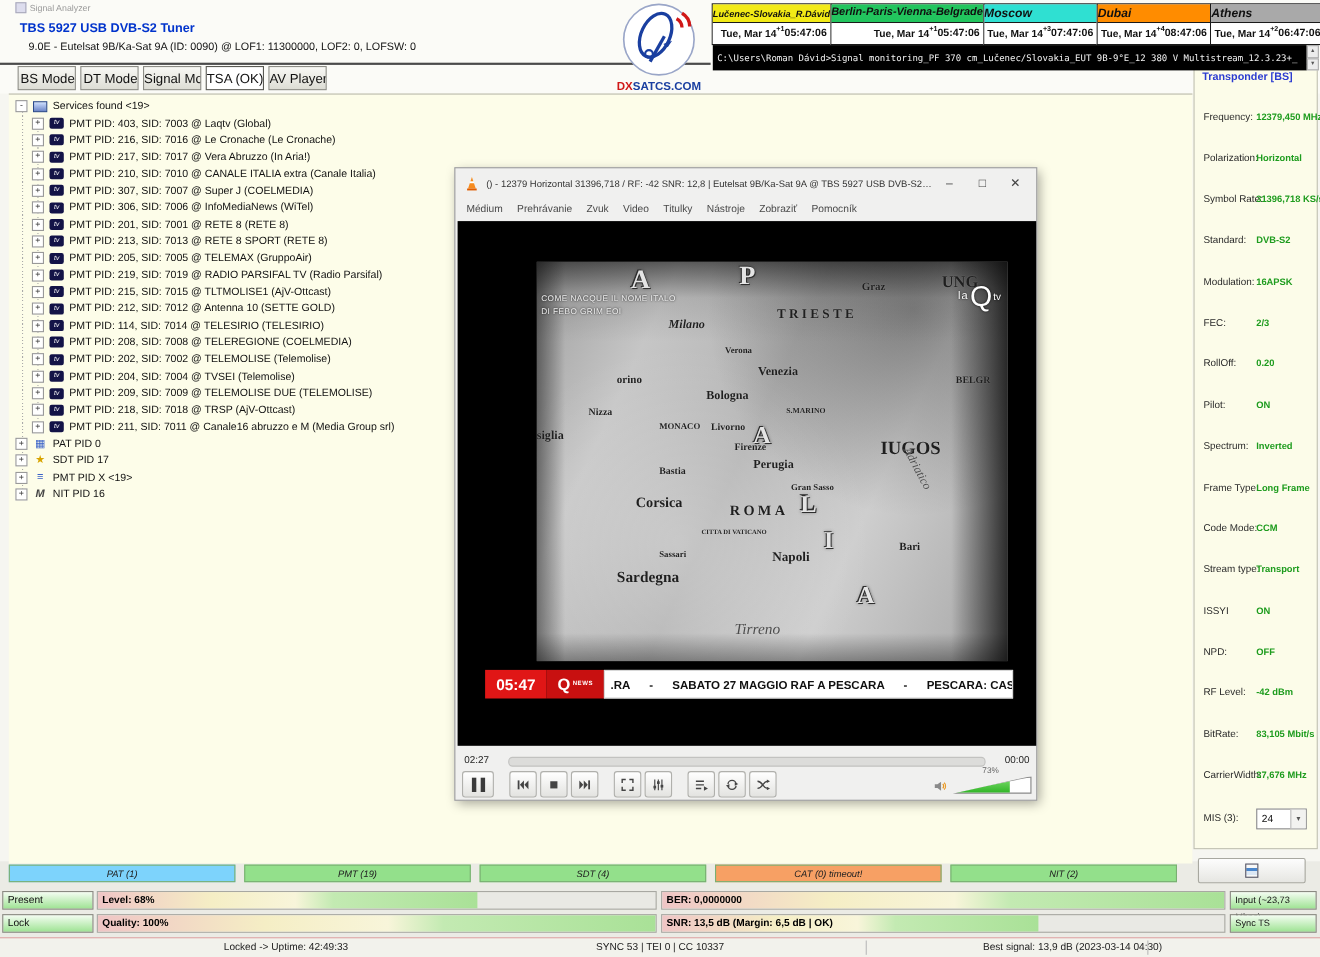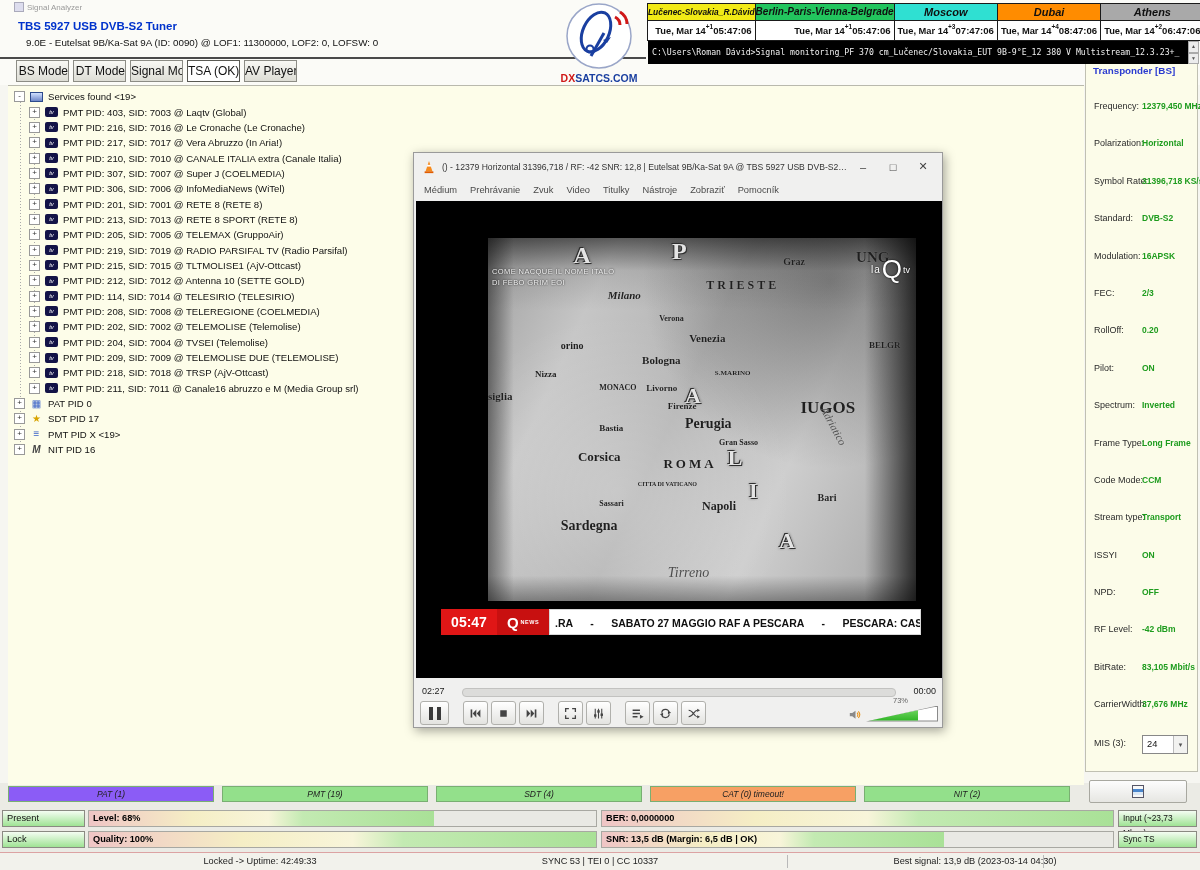--- a/index.html
+++ b/index.html
@@ -16,21 +16,21 @@
   #hline{left:0;top:57px;width:646px;height:2px;background:#4a4a4a;}
 
   
   #logo{left:556px;top:2px;width:86px;height:86px;z-index:6;text-align:center;}
   #logo .lg-text{font-size:10.5px;font-weight:bold;margin-top:-6px;letter-spacing:0px;}
   #logo .lg-dx{color:#d01818;} #logo .lg-rest{color:#1a3fa0;}
 
   
   #clocks{left:648px;top:3px;width:550px;display:flex;z-index:5;}
   .clock{flex:1;border:1px solid #1a1a1a;margin-left:-1px;background:#fff;}
-  .clock-head{height:16px;line-height:16px;text-align:center;font-weight:bold;font-style:italic;
+  .clock-head{height:16px;line-height:16px;font-weight:bold;font-style:italic;
               color:#101010;border-bottom:1px solid #1a1a1a;white-space:nowrap;overflow:hidden;}
   .clock-body{height:19px;display:flex;align-items:center;justify-content:flex-end;
               padding:0 3px;background:#fff;}
   .c-date{font-size:9.3px;font-weight:bold;white-space:nowrap;}
   .c-off{font-size:6.5px;font-weight:bold;vertical-align:super;margin-top:-8px;}
   .c-time{font-size:9.6px;font-weight:bold;white-space:nowrap;}
 
   
   #terminal{left:648px;top:41px;width:540px;height:23px;background:#000;color:#f0f0f0;
             font-family:"DejaVu Sans Mono",monospace;font-size:8.2px;line-height:23px;
@@ -453,21 +453,21 @@
           <span class="maplabel city sp" style="left: 51%; top: 11%; font-size: 12px;">TRIESTE</span>
           <span class="maplabel city" style="left: 28%; top: 14%; font-size: 11px; font-style: italic;">Milano</span>
           <span class="maplabel city" style="left: 40%; top: 21%; font-size: 8px;">Verona</span>
           <span class="maplabel city" style="left: 47%; top: 26%; font-size: 11px;">Venezia</span>
           <span class="maplabel city" style="left: 36%; top: 32%; font-size: 11px;">Bologna</span>
           <span class="maplabel city" style="left: 17%; top: 28%; font-size: 10px;">orino</span>
           <span class="maplabel city" style="left: 11%; top: 36%; font-size: 9px;">Nizza</span>
           <span class="maplabel city" style="left: 26%; top: 40%; font-size: 8px;">MONACO</span>
           <span class="maplabel city" style="left: 37%; top: 40%; font-size: 9px;">Livorno</span>
           <span class="maplabel city" style="left: 42%; top: 45%; font-size: 9px;">Firenze</span>
-          <span class="maplabel city" style="left: 46%; top: 49%; font-size: 14px;">Perugia</span>
+          <span class="maplabel city" style="left: 46%; top: 49%; font-size: 11px;">Perugia</span>
           <span class="maplabel city" style="left: 53%; top: 36%; font-size: 7px;">S.MARINO</span>
           <span class="maplabel city" style="left: 89%; top: 28%; font-size: 9px;">BELGR</span>
           <span class="maplabel city" style="left: 73%; top: 44%; font-size: 17px;">IUGOS</span>
           <span class="maplabel city" style="left: 0%; top: 42%; font-size: 11px;">siglia</span>
           <span class="maplabel city" style="left: 26%; top: 51%; font-size: 9px;">Bastia</span>
           <span class="maplabel city" style="left: 21%; top: 58%; font-size: 13px;">Corsica</span>
           <span class="maplabel city sp" style="left: 41%; top: 60%; font-size: 13px;">ROMA</span>
           <span class="maplabel city" style="left: 54%; top: 55%; font-size: 8px;">Gran Sasso</span>
           <span class="maplabel city" style="left: 35%; top: 67%; font-size: 6px;">CITTA DI VATICANO</span>
           <span class="maplabel bigletter" style="left: 46%; top: 40%; font-size: 22px;">A</span>
@@ -679,21 +679,21 @@
     </div>
   </div>
 </div>
 
 <div class="abs" id="io-btn">
   <span class="io-ic"></span>
 </div>
 
 <div class="abs" id="psi">
 
-    <div class="psi-bar" style="background: #8b5cf6;">
+    <div class="psi-bar" style="background: #7dd3fc;">
       <span>PAT (1)</span>
     </div>
 
     <div class="psi-bar" style="background: rgb(147, 224, 139);">
       <span>PMT (19)</span>
     </div>
 
     <div class="psi-bar" style="background: rgb(147, 224, 139);">
       <span>SDT (4)</span>
     </div>

